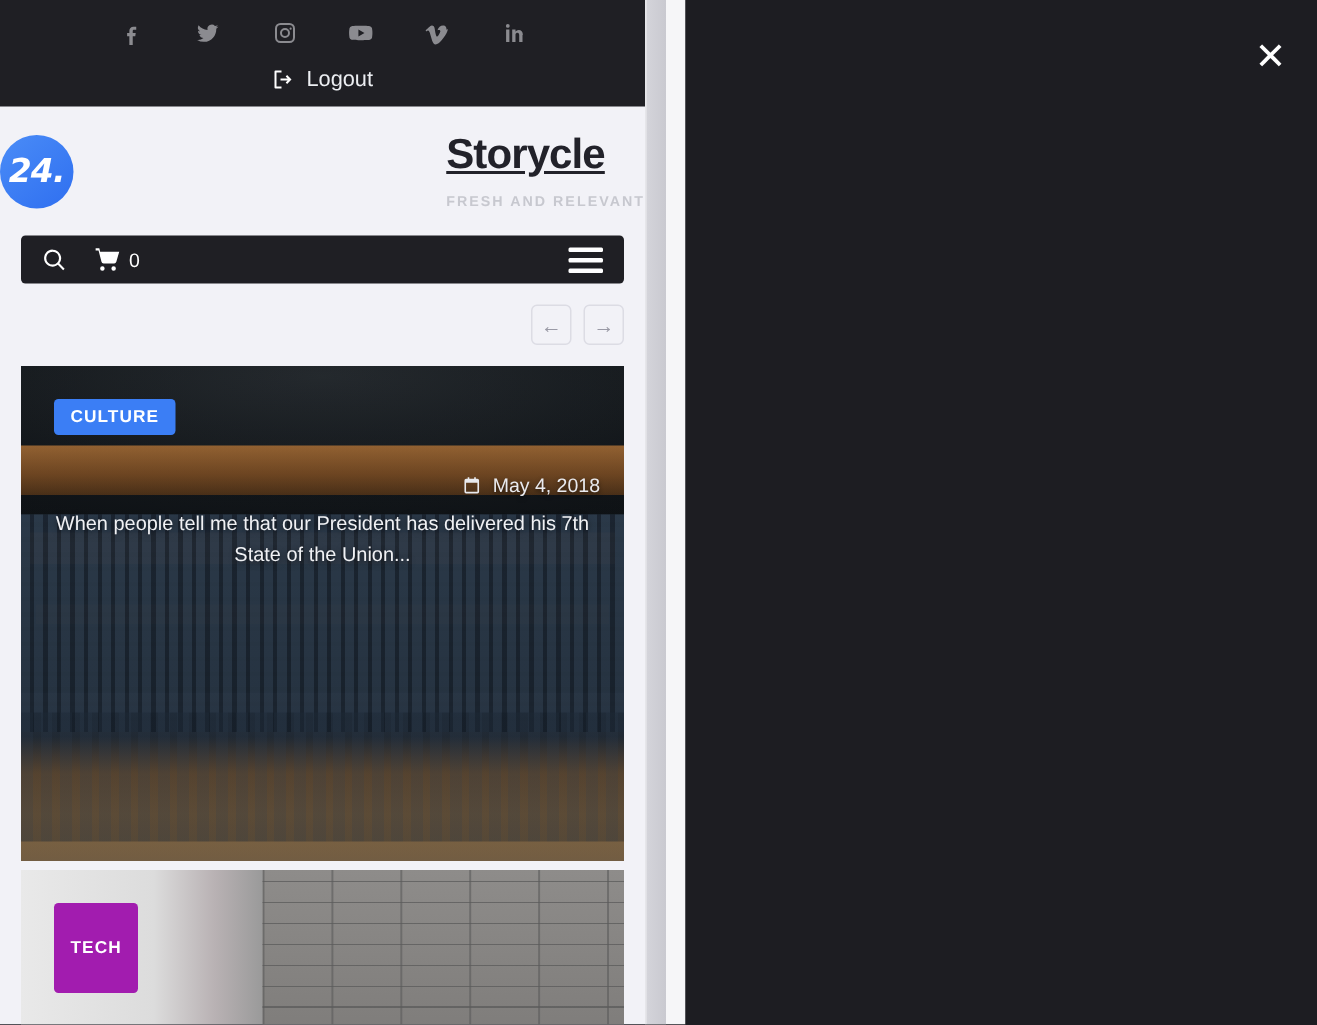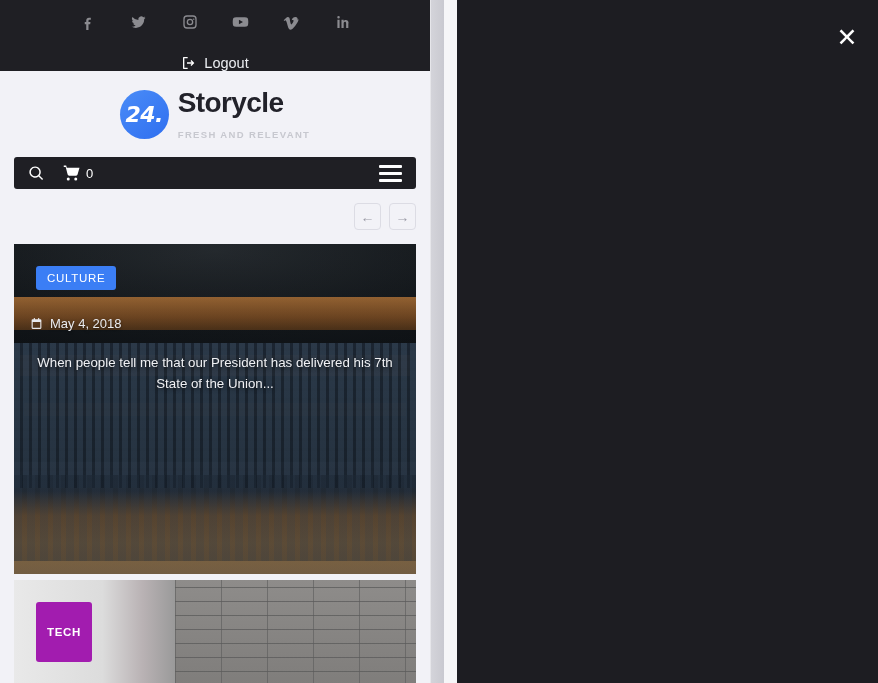--- a/index.html
+++ b/index.html
@@ -30,42 +30,43 @@
     gap:34px; height:30px;
   }
   .social-ico {
     color:#8b8b90;
     width:17px; height:17px;
     display:flex; align-items:center; justify-content:center;
   }
   .social-ico svg { display:block; fill:currentColor; }
   .logout-row {
     display:flex; justify-content:center; align-items:center;
-    gap:7px; height:26px; margin-top:13px;
+    gap:7px; height:26px; margin-top:3px;
   }
   .logout-ico { color:#fff; display:flex; align-items:center; }
   .logout-ico svg { fill:currentColor; display:block; }
   .logout-text { color:#eceef2; font-size:14.5px; }
 
   
   .logo-block {
-    height:86px; display:flex; align-items:center; justify-content:center; gap:9px;border-radius:13px;
+    height:86px; display:flex; align-items:center; justify-content:space-between; gap:9px;border-radius:13px;
   }
   .logo-badge {
     width:49px; height:49px; border-radius:50%;
     background:linear-gradient(140deg,#4a8cf7 0%,#2f6ff0 100%);
     display:flex; align-items:center; justify-content:center;
     color:#fff; font-size:22px; font-weight:bold; font-style:italic;
     letter-spacing:-0.5px;
     font-family:"DejaVu Sans", sans-serif;
   }
   .logo-words { display:flex; flex-direction:column; align-items:flex-start; }
   .logo-name {
     font-size:28px; font-weight:bold; color:#22222a; letter-spacing:-0.6px;
     line-height:1.05;
+    text-decoration:underline;
   }
   .logo-tag {
     font-size:9.5px; font-weight:bold; color:#c7c8cf; letter-spacing:1.35px;
     margin-top:12px;
   }
 
   
   .navstrip {
     margin:0 14px;
     height:32px; background:#1f1f24; border-radius:3px;
@@ -133,30 +134,30 @@
       repeating-linear-gradient(90deg, rgba(40,56,74,.55) 0 8px, rgba(20,30,42,.4) 8px 13px);
     opacity:.8;
   }
   .card-shade {
     position:absolute; inset:0;
     background:linear-gradient(180deg, rgba(10,14,20,.18) 0%, rgba(10,14,20,.30) 45%, rgba(10,14,20,.46) 100%);
   }
   .badge {
     position:absolute; left:22px; top:22px;
     background:#3b7ef5; color:#fff;
-    font-size:11.5px; font-weight:normal; letter-spacing:.7px;
+    font-size:11.5px; font-weight:bold; letter-spacing:.7px;
     padding:6px 11px; border-radius:3px;
   }
   .card-body {
     position:absolute; left:0; right:0; top:72px;
     padding:0 16px; text-align:center;
   }
   .card-date {
-    display:flex; align-items:center; justify-content:flex-start; gap:7px;
-    color:#e9eaee; font-size:13px; margin-bottom:22px;
+    display:flex; align-items:center; justify-content:flex-end; gap:7px;
+    color:#e9eaee; font-size:13px; margin-bottom:8px;
     text-shadow:0 1px 3px rgba(0,0,0,.55);
   }
   .card-date svg { fill:currentColor; display:block; }
   .card-title {
     color:#fff; font-size:31px; font-weight:bold; line-height:1.31;
     letter-spacing:-.3px;
     text-shadow:0 2px 7px rgba(0,0,0,.5);
   }
   .card-excerpt {
     color:#f0f1f4; font-size:13.3px; line-height:1.55;

